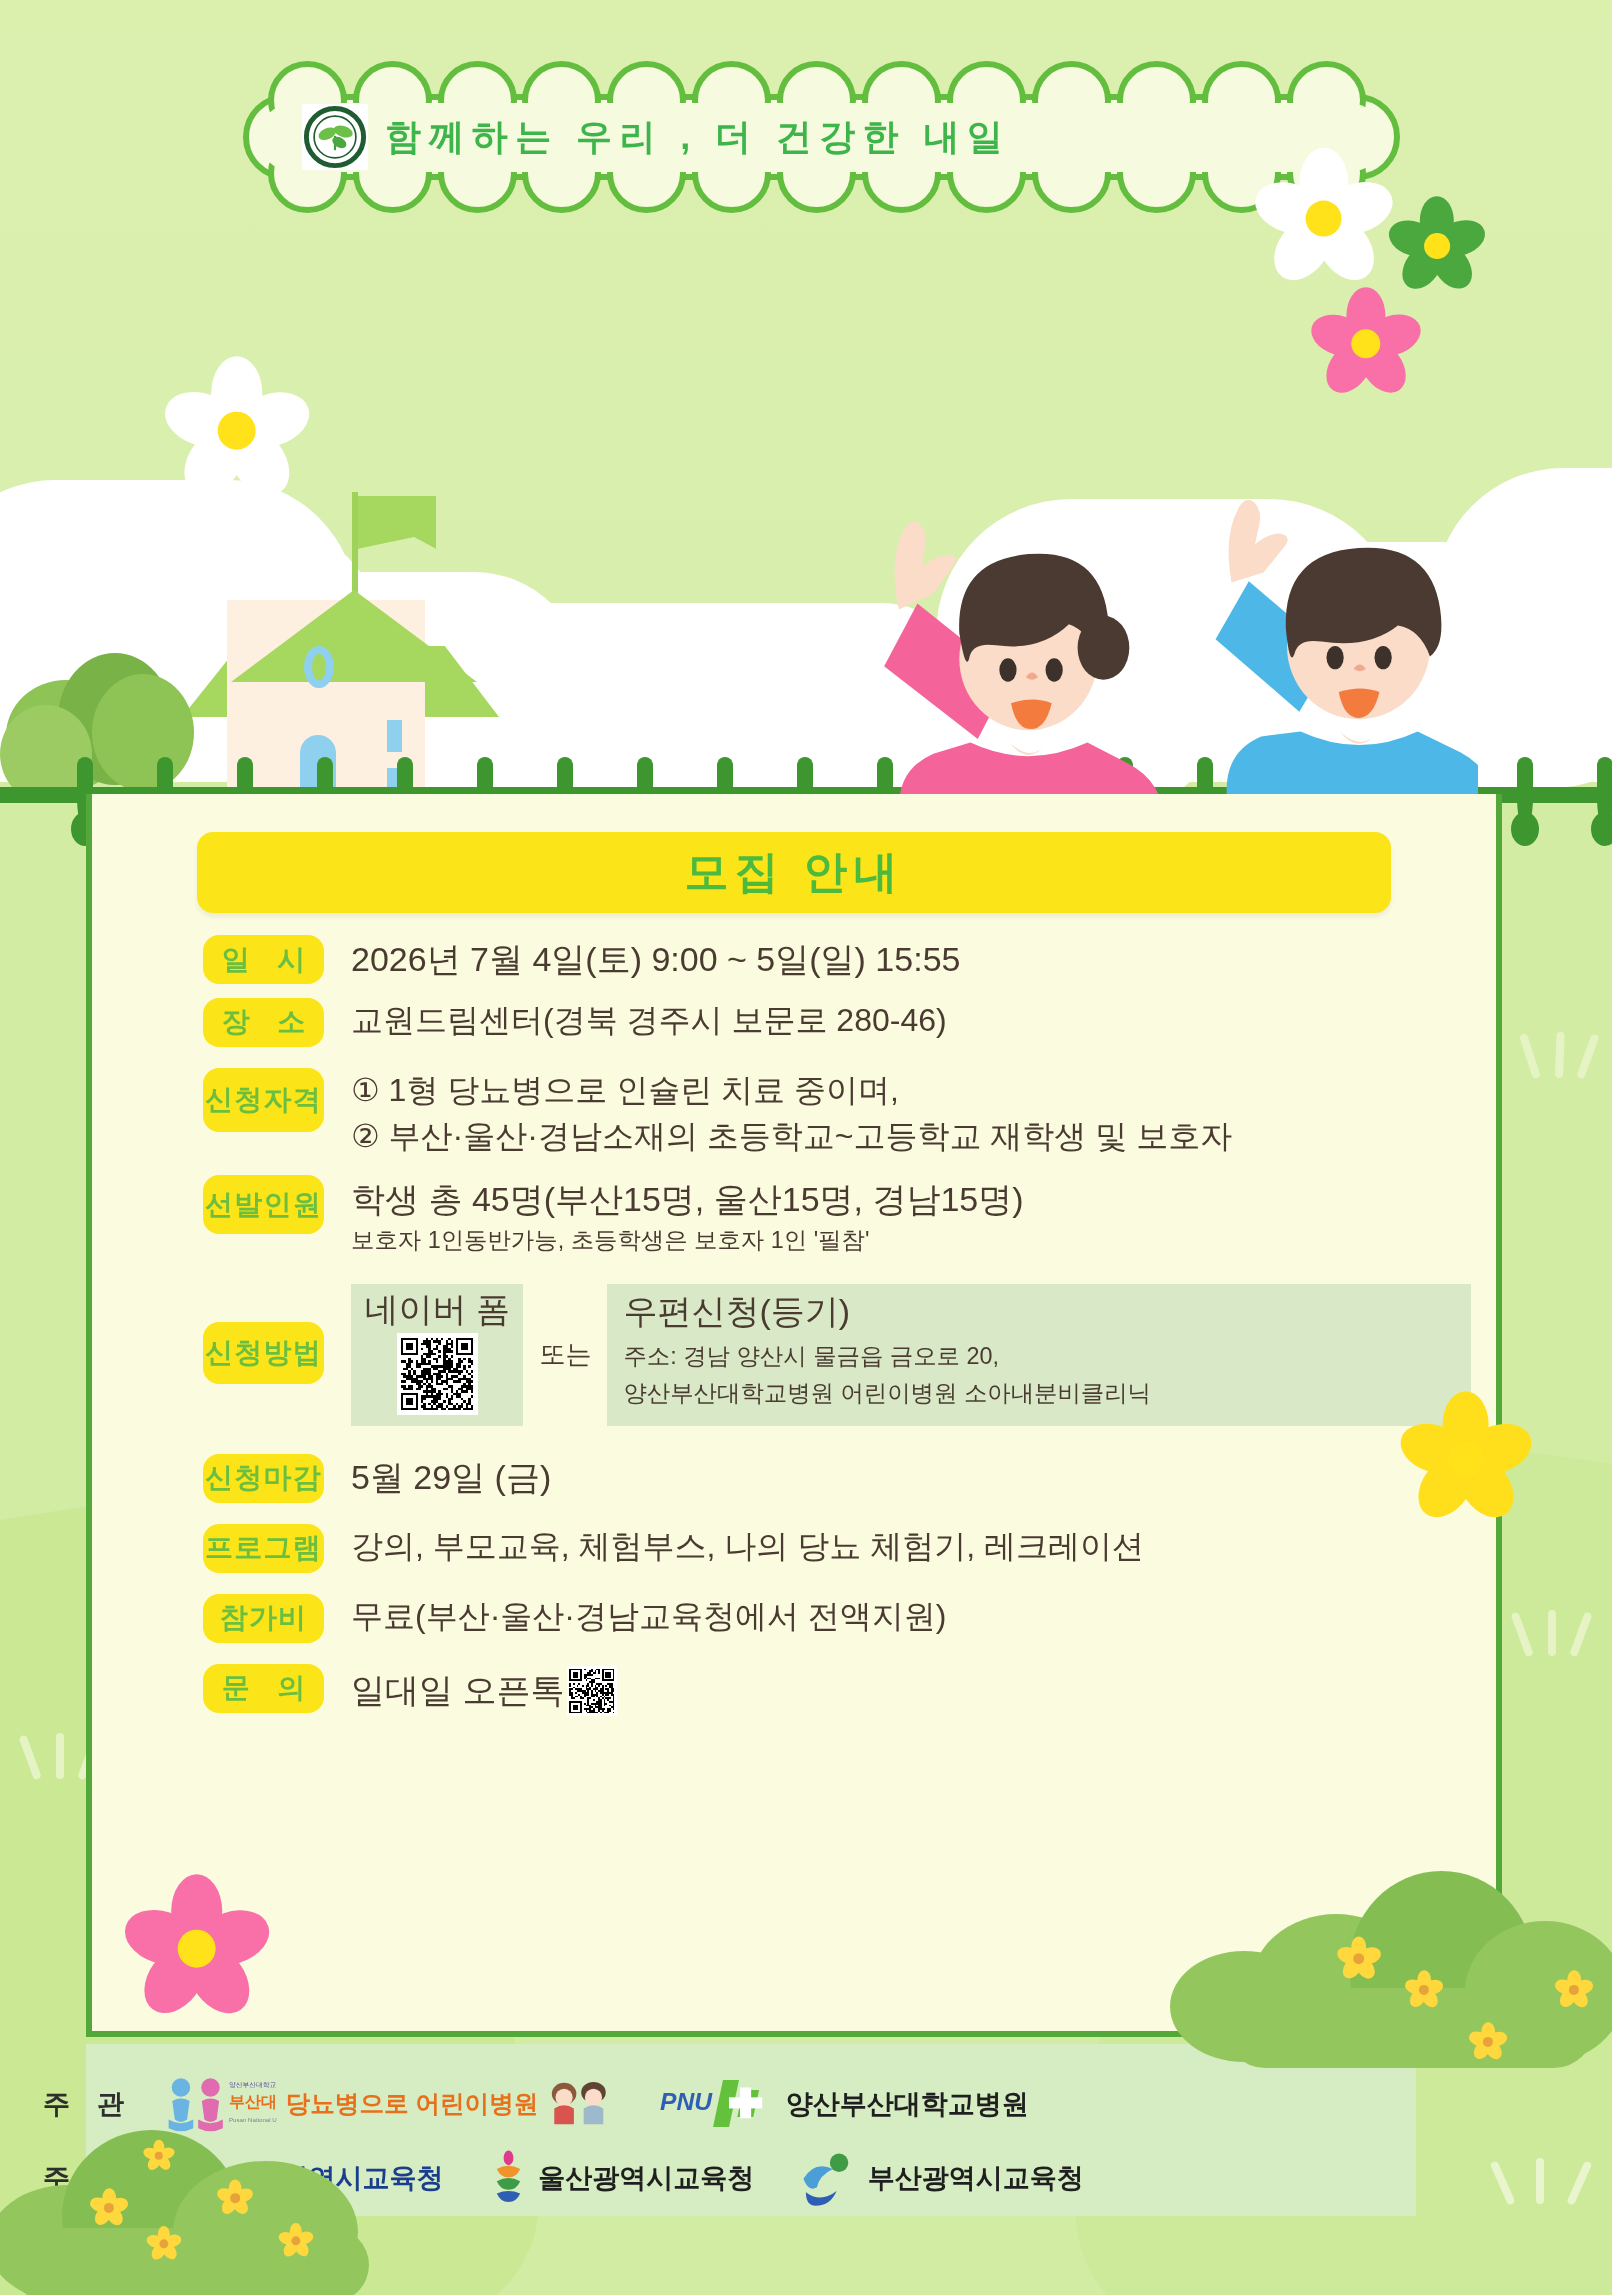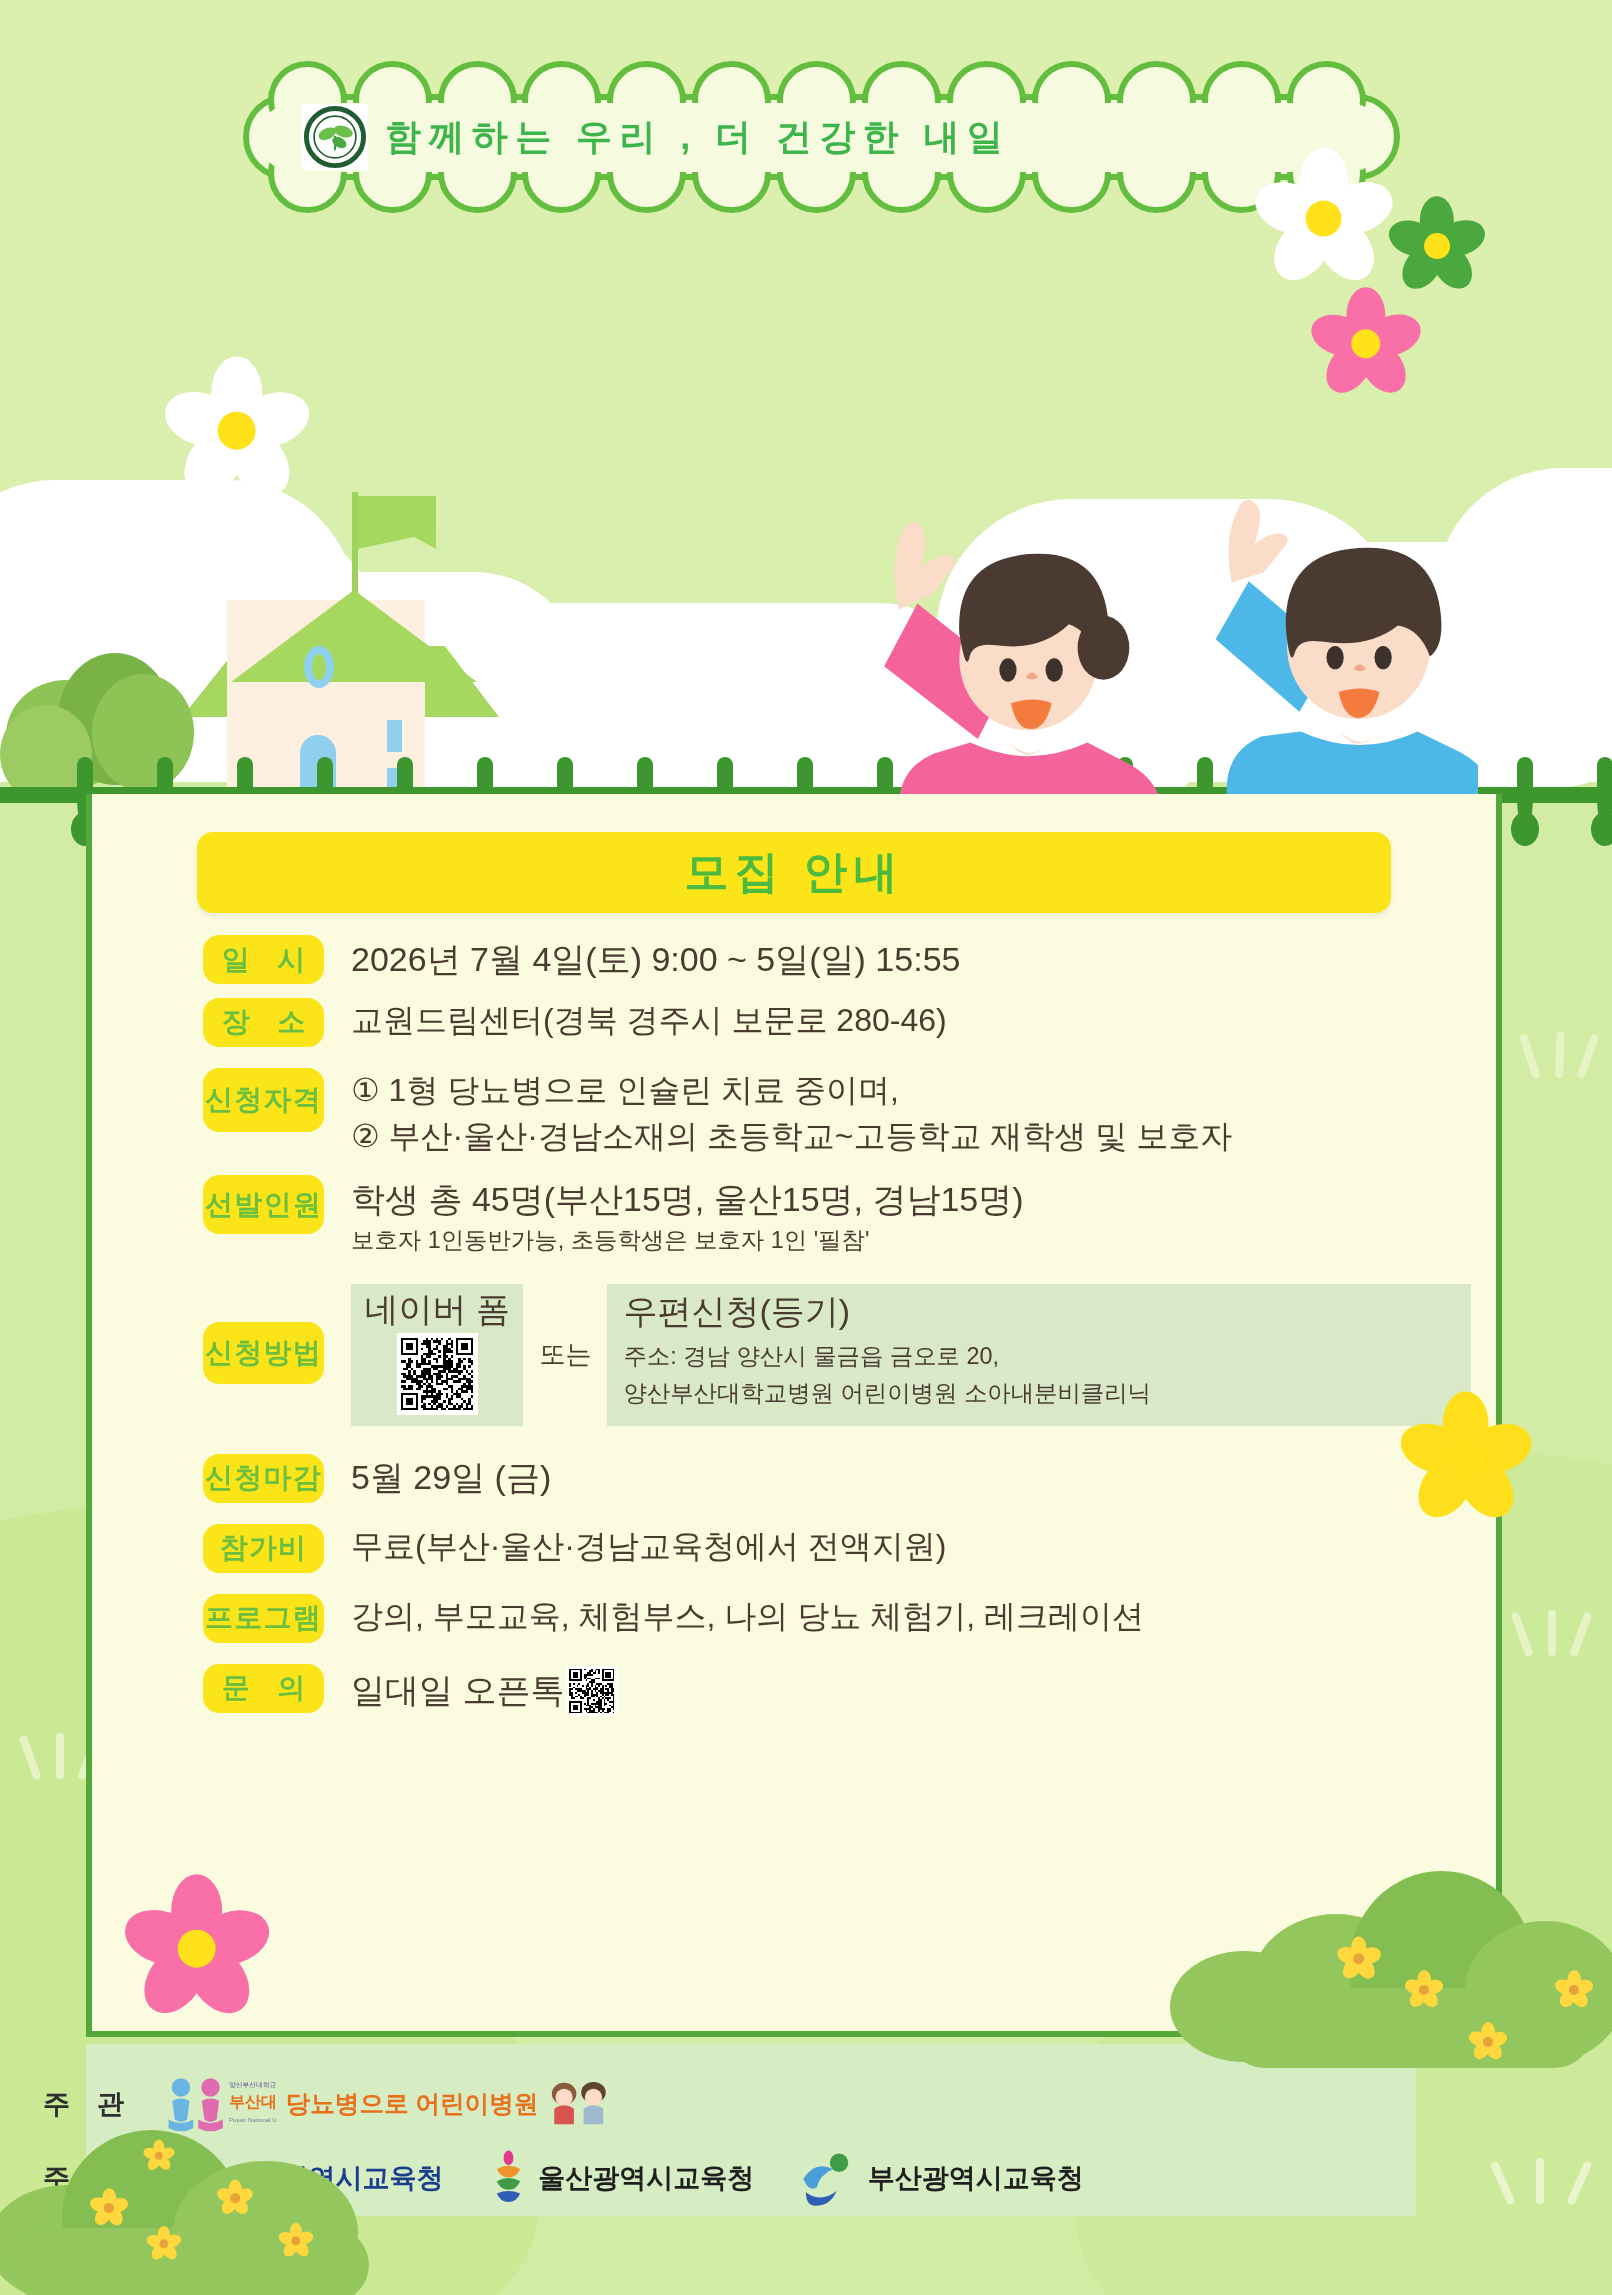--- a/index.html
+++ b/index.html
@@ -1359,30 +1359,30 @@
         </div>
 
         <div class="row" style="margin-top:28px;">
           <div class="row-label">신청마감</div>
           <div class="row-body">
             <div class="val-main">5월 29일 (금)</div>
           </div>
         </div>
 
         <div class="row" style="margin-top:21px;">
+          <div class="row-label">프로그램</div>
+          <div class="row-body">
+            <div class="val-main" style="font-size:32px;">강의, 부모교육, 체험부스, 나의 당뇨 체험기, 레크레이션</div>
+          </div>
+        </div>
+
+        <div class="row" style="margin-top:21px;">
           <div class="row-label">참가비</div>
           <div class="row-body">
             <div class="val-main" style="font-size:32px;">무료(부산·울산·경남교육청에서 전액지원)</div>
-          </div>
-        </div>
-
-        <div class="row" style="margin-top:21px;">
-          <div class="row-label">프로그램</div>
-          <div class="row-body">
-            <div class="val-main" style="font-size:32px;">강의, 부모교육, 체험부스, 나의 당뇨 체험기, 레크레이션</div>
           </div>
         </div>
 
         <div class="row" style="margin-top:21px;">
           <div class="row-label spaced">문 의</div>
           <div class="row-body">
             <div class="inquiry-line">
               <span class="val-main">일대일 오픈톡</span>
               <span id="qr-opentalk" class="qr" style="padding:2.5px;">
                   <div class="qr-grid" style="grid-template-columns: repeat(25, 1.8px); grid-template-rows: repeat(25, 1.8px);">
@@ -2082,20 +2082,30 @@
       <svg width="74" height="49" viewBox="0 0 120 80" style="margin-left:4.9px">
         <ellipse cx="34" cy="24" rx="20" ry="18" fill="#8a5a3a"></ellipse>
         <circle cx="34" cy="30" r="14" fill="#fadcc9"></circle>
         <path d="M18 48 q16 -10 32 0 l0 26 l-32 0 z" fill="#d9534f"></path>
         <ellipse cx="82" cy="22" rx="20" ry="17" fill="#5f4433"></ellipse>
         <circle cx="82" cy="30" r="14" fill="#fadcc9"></circle>
         <path d="M66 48 q16 -10 32 0 l0 26 l-32 0 z" fill="#9fb9cc"></path>
       </svg>
     </div>
 
+    <div class="f-org">
+      <svg width="117" height="57" viewBox="0 0 190 92">
+        <text x="0" y="56" font-size="40" font-style="italic" font-weight="bold" fill="#2f5fb5" font-family="Liberation Sans, sans-serif">PNU</text>
+        <rect x="104" y="8" width="26" height="76" fill="#63c13c" transform="skewX(-12)"></rect>
+        <rect x="140" y="24" width="26" height="44" fill="#63c13c" transform="skewX(-12)"></rect>
+        <rect x="112" y="36" width="54" height="18" fill="#ffffff"></rect>
+        <rect x="130" y="20" width="18" height="50" fill="#ffffff"></rect>
+      </svg>
+      <span class="f-name" style="color:#1f1f1f;">양산부산대학교병원</span>
+    </div>
   </div>
 
   <div class="f-row" style="top:2148px;z-index:6;">
     <div class="f-lab">주 최</div>
 
     <div class="f-org">
       <svg width="59" height="59" viewBox="0 0 96 96">
         <circle cx="48" cy="48" r="44" fill="none" stroke="#2f5fb5" stroke-width="2" stroke-dasharray="3 4"></circle>
         <path d="M24 60 q24 22 48 -4 q6 -22 -6 -32 q-6 26 -42 36 z" fill="#3f9b45"></path>
         <circle cx="42" cy="34" r="10" fill="#e03a3a"></circle>

